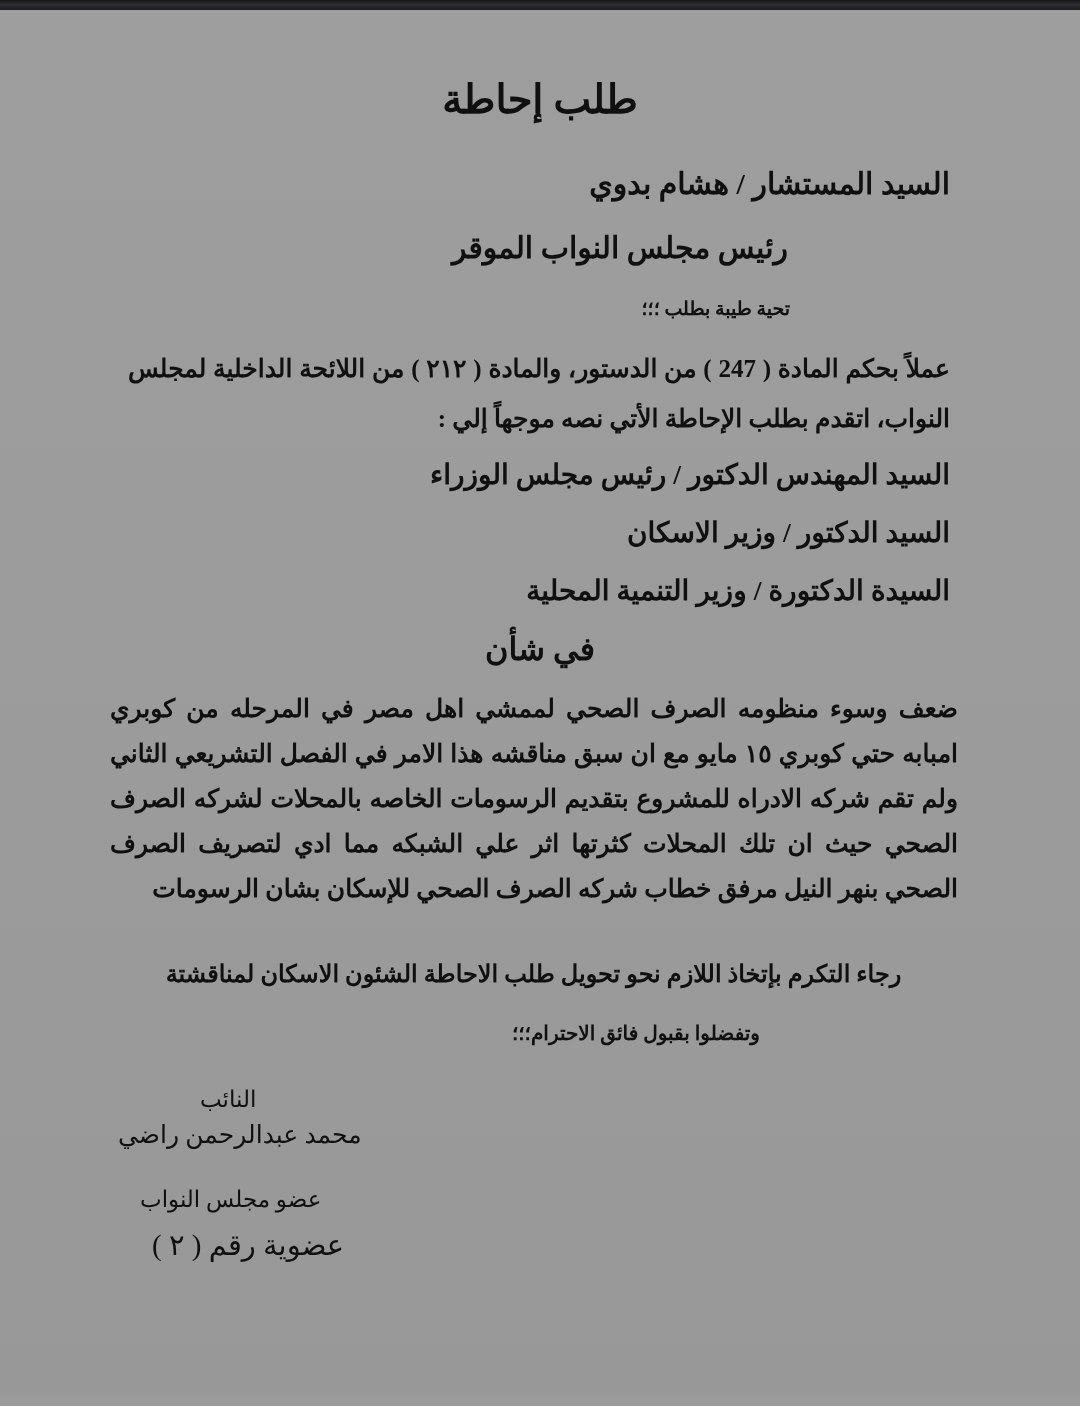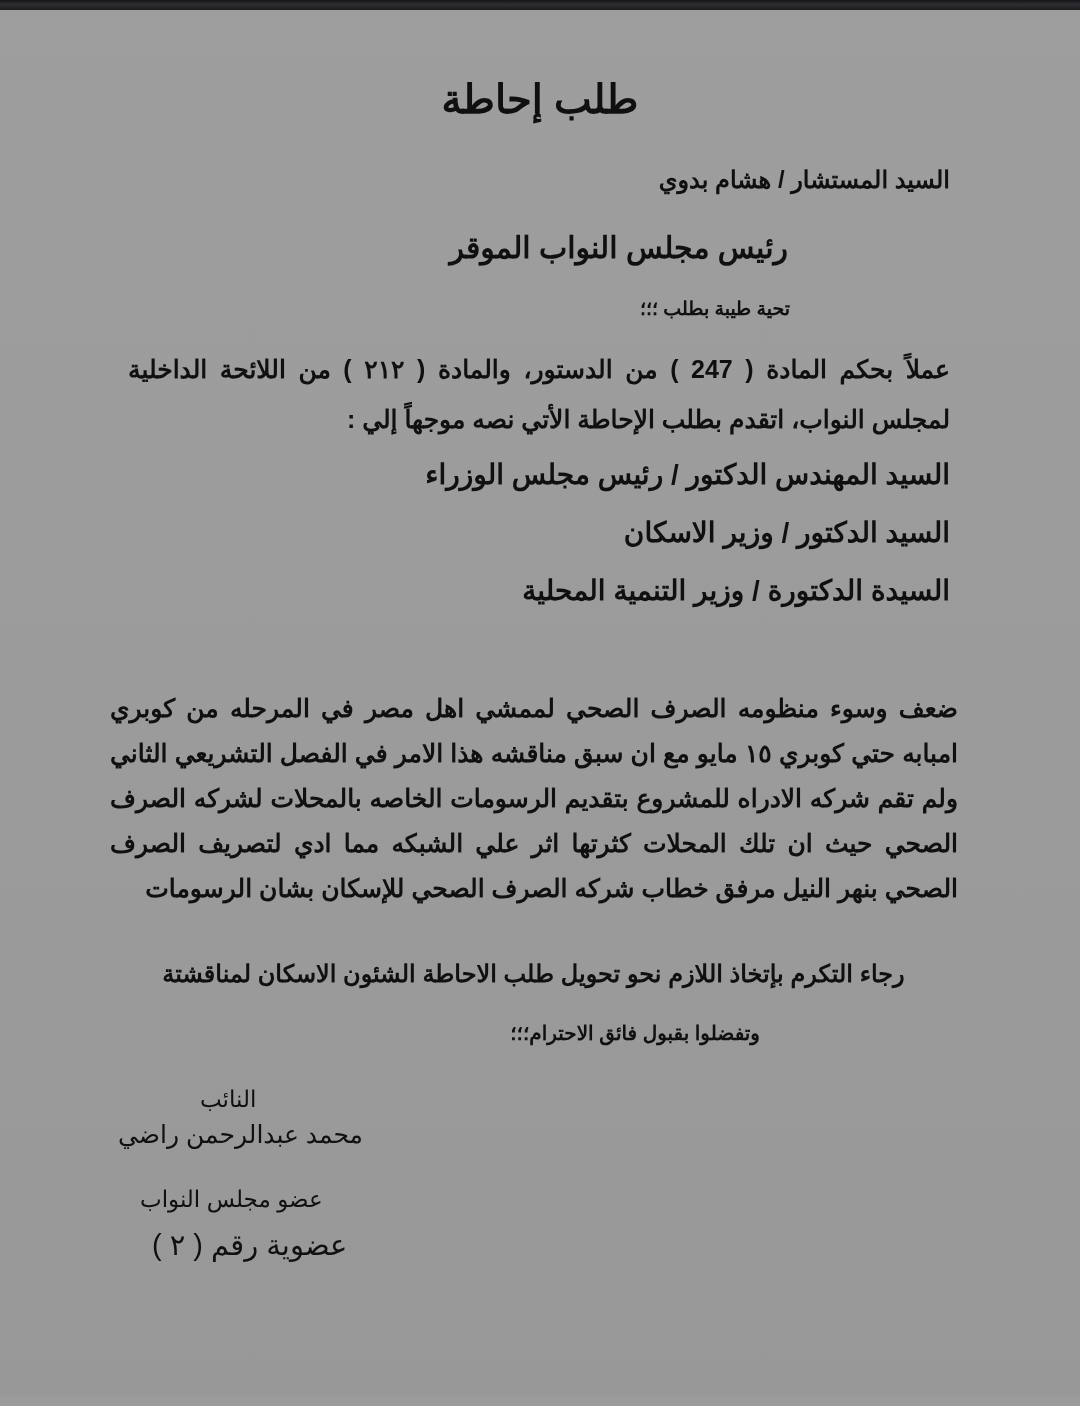--- a/index.html
+++ b/index.html
@@ -5,42 +5,42 @@
   html, body {
     margin: 0;
     padding: 0;
     background: #9b9b9b;
   }
   .page {
     position: relative;
     width: 1080px;
     height: 1396px;
     background: linear-gradient(180deg, #9e9e9e 0%, #9b9b9b 55%, #989898 100%);
-    font-family: Liberation Sans, sans-serif;
+    font-family: Liberation Serif, serif;
     color: #101010;
     direction: rtl;
     overflow: hidden;
   }
   .topbar {
     position: absolute;
     top: 0; left: 0; right: 0;
     height: 10px;
     background: linear-gradient(180deg, #151517 0%, #2e2e32 45%, #1c1c1f 100%);
   }
   .abs { position: absolute; }
   .title {
     top: 76px; left: 0; right: 0;
     text-align: center;
     font-size: 40px;
     font-weight: bold;
     letter-spacing: 1px;
   }
   .addr-name {
     top: 166px; right: 130px;
-    font-size: 24px;
+    font-size: 30px;
     font-weight: bold;
   }
   .addr-role {
     top: 230px; right: 292px;
     font-size: 30px;
     font-weight: bold;
     margin-left: 44px;
   }
   .greeting {
     top: 297px; right: 290px;
@@ -109,20 +109,21 @@
   <div class="abs greeting">تحية طيبة بطلب ؛؛؛</div>
 
   <div class="abs preamble">عملاً بحكم المادة ( 247 ) من الدستور، والمادة ( ٢١٢ ) من اللائحة الداخلية لمجلس النواب، اتقدم بطلب الإحاطة الأتي نصه موجهاً إلي :</div>
 
   <div class="abs recipient rec-0">السيد المهندس الدكتور / رئيس مجلس الوزراء</div>
 
   <div class="abs recipient rec-1">السيد الدكتور / وزير الاسكان</div>
 
   <div class="abs recipient rec-2">السيدة الدكتورة / وزير التنمية المحلية</div>
 
+  <div class="abs subject">في شأن</div>
 
   <div class="abs body-par">ضعف وسوء منظومه الصرف الصحي لممشي اهل مصر في المرحله من كوبري امبابه حتي كوبري ١٥ مايو مع ان سبق مناقشه هذا الامر في الفصل التشريعي الثاني ولم تقم شركه الادراه للمشروع بتقديم الرسومات الخاصه بالمحلات لشركه الصرف الصحي حيث ان تلك المحلات كثرتها اثر علي الشبكه مما ادي لتصريف الصرف الصحي بنهر النيل مرفق خطاب شركه الصرف الصحي للإسكان بشان الرسومات</div>
 
   <div class="abs request">رجاء التكرم بإتخاذ اللازم نحو تحويل طلب الاحاطة الشئون الاسكان لمناقشتة</div>
 
   <div class="abs closing">وتفضلوا بقبول فائق الاحترام؛؛؛</div>
 
   <div class="abs sig sig-role">النائب</div>
 
   <div class="abs sig sig-name">محمد عبدالرحمن راضي</div>

